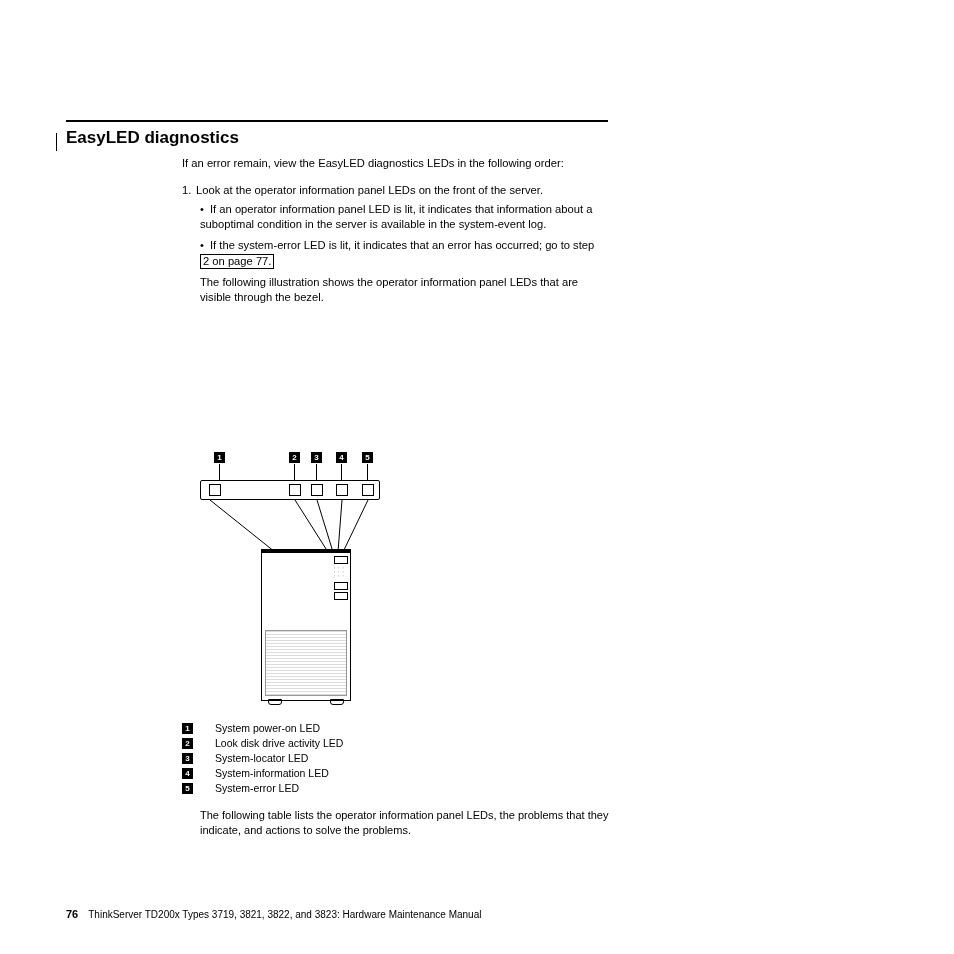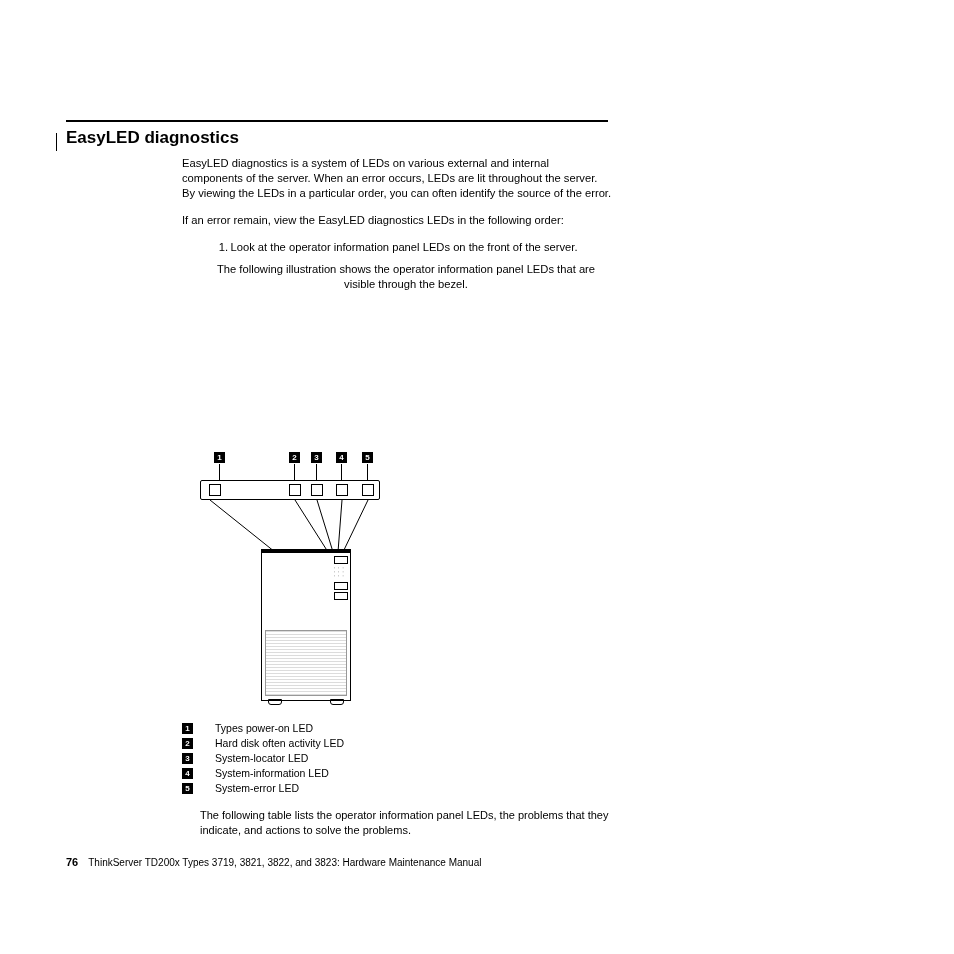--- a/index.html
+++ b/index.html
@@ -49,21 +49,21 @@
     line-height: 1.35;
   }
   .para { margin-bottom: 12px; }
   .link-box {
     display: inline-block;
     border: 1px solid #000;
     padding: 0 2px;
     line-height: 1.2;
   }
   .num-list { }
-  .num-item { margin-bottom: 4px; text-align: center; }
+  .num-item { margin-bottom: 4px; }
   .num-item .num { display: inline-block; width: 14px; }
   .bullet-list { margin-left: 18px; margin-top: 4px; }
   .bullet-item { margin-bottom: 6px; }
   .bullet-item .dot { display:inline-block; width: 10px; }
   .after-list { margin-left: 18px; margin-top: 6px; margin-bottom: 10px; }
 
   
   .diagram {
     position: absolute;
     left: 200px;
@@ -152,41 +152,42 @@
     left:200px;
     top:808px;
     width:412px;
     font-size:11px;
     line-height:1.35;
   }
 
   .footer {
     position:absolute;
     left:66px;
-    top:856px;
+    top:908px;
     font-size:10px;
     text-align:right;
   }
   .footer .pn { font-weight:bold; font-size:11px; margin-right:10px; }
 </style>
 </head>
 <body>
 
 <div class="page">
   <div class="rule"></div>
   <div class="change-bar"></div>
   <div class="heading">EasyLED diagnostics</div>
 
   <div class="body-col">
-    <div class="para">EasyLED diagnostics is a system of LEDs on various external and internal components of the server. When an error occurs, LEDs are lit throughout the server. By viewing the LEDs in a particular order, you can often identify the source of the error.</div>
     <div class="para">If an error remain, view the EasyLED diagnostics LEDs in the following order:</div>
     <div class="num-list">
       <div class="num-item">
         <span class="num">1.</span><span>Look at the operator information panel LEDs on the front of the server.</span>
         <div class="bullet-list">
+          <div class="bullet-item"><span class="dot">•</span><span>If an operator information panel LED is lit, it indicates that information about a suboptimal condition in the server is available in the system-event log.</span></div>
+          <div class="bullet-item"><span class="dot">•</span><span>If the system-error LED is lit, it indicates that an error has occurred; go to step </span><span class="link-box">2 on page 77.</span></div>
         </div>
         <div class="after-list">The following illustration shows the operator information panel LEDs that are visible through the bezel.</div>
       </div>
     </div>
   </div>
 
   <div class="diagram">
 
     <div class="callout" style="left:14px">1</div>
     <div class="callout" style="left:89px">2</div>
@@ -226,25 +227,25 @@
       </div>
       <div class="tower-grille"></div>
       <div class="tower-foot" style="left:6px"></div>
       <div class="tower-foot" style="right:6px"></div>
     </div>
   </div>
 
   <div class="legend">
     <div class="legend-row">
         <div class="legend-box">1</div>
-        <span>Types power-on LED</span>
+        <span>System power-on LED</span>
       </div>
     <div class="legend-row">
         <div class="legend-box">2</div>
-        <span>Hard disk often activity LED</span>
+        <span>Look disk drive activity LED</span>
       </div>
     <div class="legend-row">
         <div class="legend-box">3</div>
         <span>System-locator LED</span>
       </div>
     <div class="legend-row">
         <div class="legend-box">4</div>
         <span>System-information LED</span>
       </div>
     <div class="legend-row">

